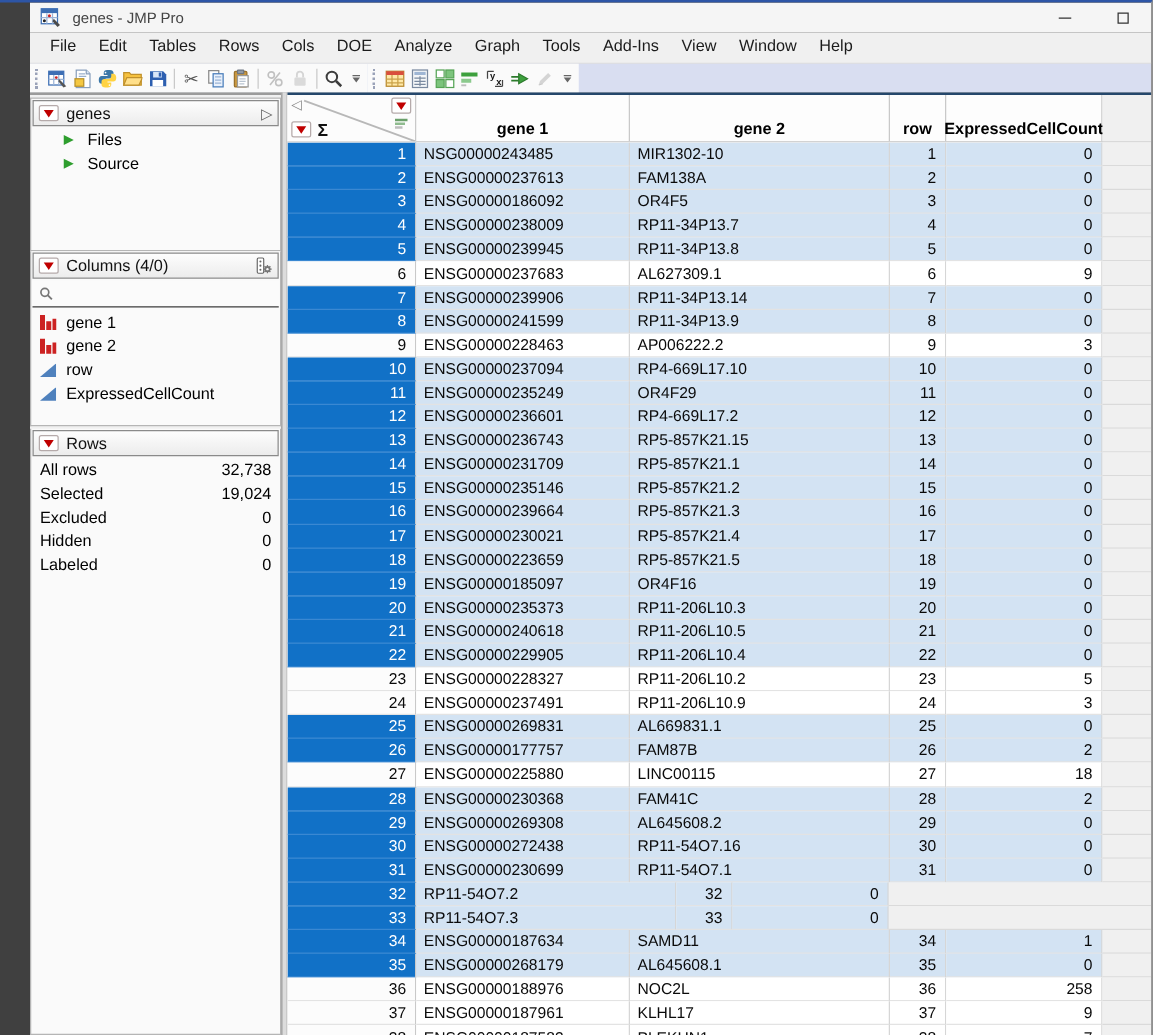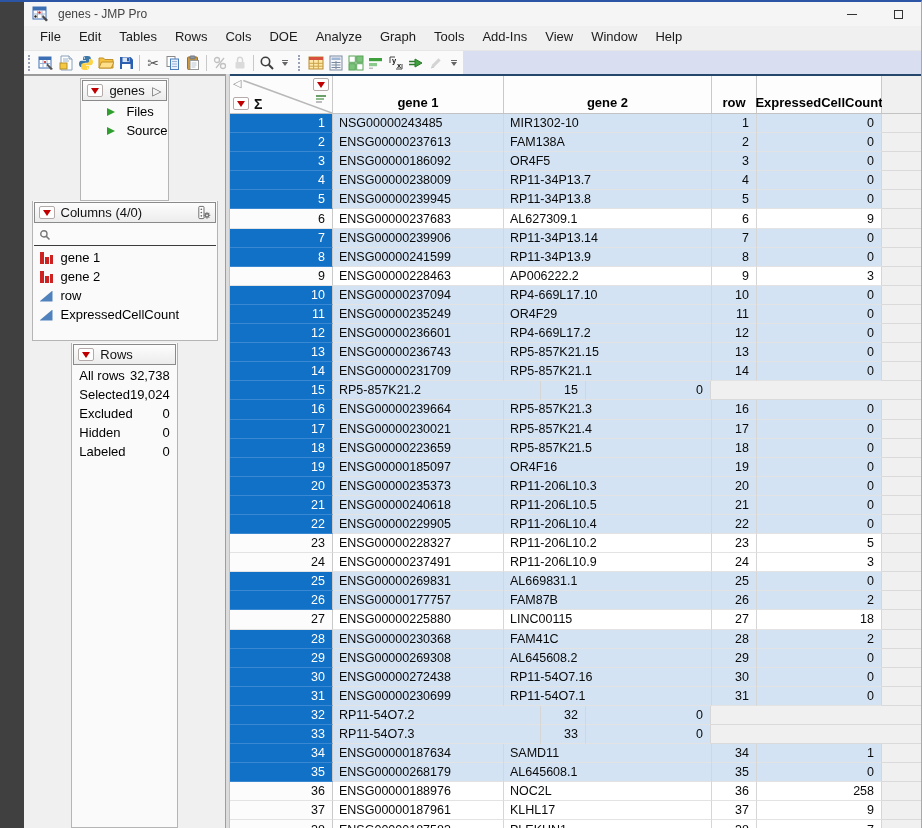--- a/index.html
+++ b/index.html
@@ -27,21 +27,21 @@
   .grip{ width:4px; height:16px; border-left:2px dotted #9aa2b8; margin:0 4px 0 2px; }
   .tbtn{ width:20px; height:20px; display:flex; align-items:center; justify-content:center; border-radius:2px; }
   .tbtn.disabled{ opacity:.38; filter:grayscale(1); }
   .tsep{ width:1px; height:16px; background:#c9c9c9; margin:0 3px; }
   .overflow{ width:11px; display:flex; flex-direction:column; align-items:center; justify-content:center; margin-left:2px; }
   .overflow .bar{ width:6px; height:1px; background:#666; margin-bottom:1px; }
   .overflow .tri{ width:0;height:0;border-left:3px solid transparent;border-right:3px solid transparent;border-top:4px solid #666; }
   .scissors{ font-size:14px; color:#555; line-height:1; }
   
   .main{ flex:1; display:flex; min-height:0; }
-  .sidebar{ width:201px; flex:none; background:#f0f0f0; border-top:2px solid #9b9b9b; display:flex; flex-direction:column;align-items:center; }
+  .sidebar{ width:201px; flex:none; background:#f0f0f0; border-top:2px solid #9b9b9b; display:flex; flex-direction:column; }
   .splitter{ width:5px; flex:none; background:#dcdcdc; border-left:1px solid #9e9e9e; border-right:1px solid #c2c2c2; }
   
   .panel{ background:#fafafa; border:1px solid #b5b5b5; border-top:none; display:flex; flex-direction:column; }
   .panel.p1{ height:123px; border-top:1px solid #b5b5b5; margin-top:2px; }
   .panel.p2{ height:140px; margin-top:0; }
   .panel.p3{ flex:1; margin-top:2px; }
   .phead{ height:21px; margin:1px; border:1px solid #8a8a8a; background:linear-gradient(#fdfdfd,#ececec);
           display:flex; align-items:center; padding:0 4px; flex:none; }
   .phead .label{ font-size:13px; color:#111; margin-left:6px; flex:1; white-space:nowrap; overflow:hidden;}
   .rtbtn{ width:16px; height:13px; background:#fff; border:1px solid #b5aaaa; border-radius:2px;
@@ -544,20 +544,21 @@
             <div class="cell rownum">14</div>
             <div class="cell tleft w-g1">ENSG00000231709</div>
             <div class="cell tleft w-g2">RP5-857K21.1</div>
             <div class="cell tright w-r">14</div>
             <div class="cell tright w-c">0</div>
             <div class="cell filler"></div>
           </div>
 
           <div class="trow sel">
             <div class="cell rownum">15</div>
+            <div class="cell tleft w-g1">ENSG00000235146</div>
             <div class="cell tleft w-g2">RP5-857K21.2</div>
             <div class="cell tright w-r">15</div>
             <div class="cell tright w-c">0</div>
             <div class="cell filler"></div>
           </div>
 
           <div class="trow sel">
             <div class="cell rownum">16</div>
             <div class="cell tleft w-g1">ENSG00000239664</div>
             <div class="cell tleft w-g2">RP5-857K21.3</div>

